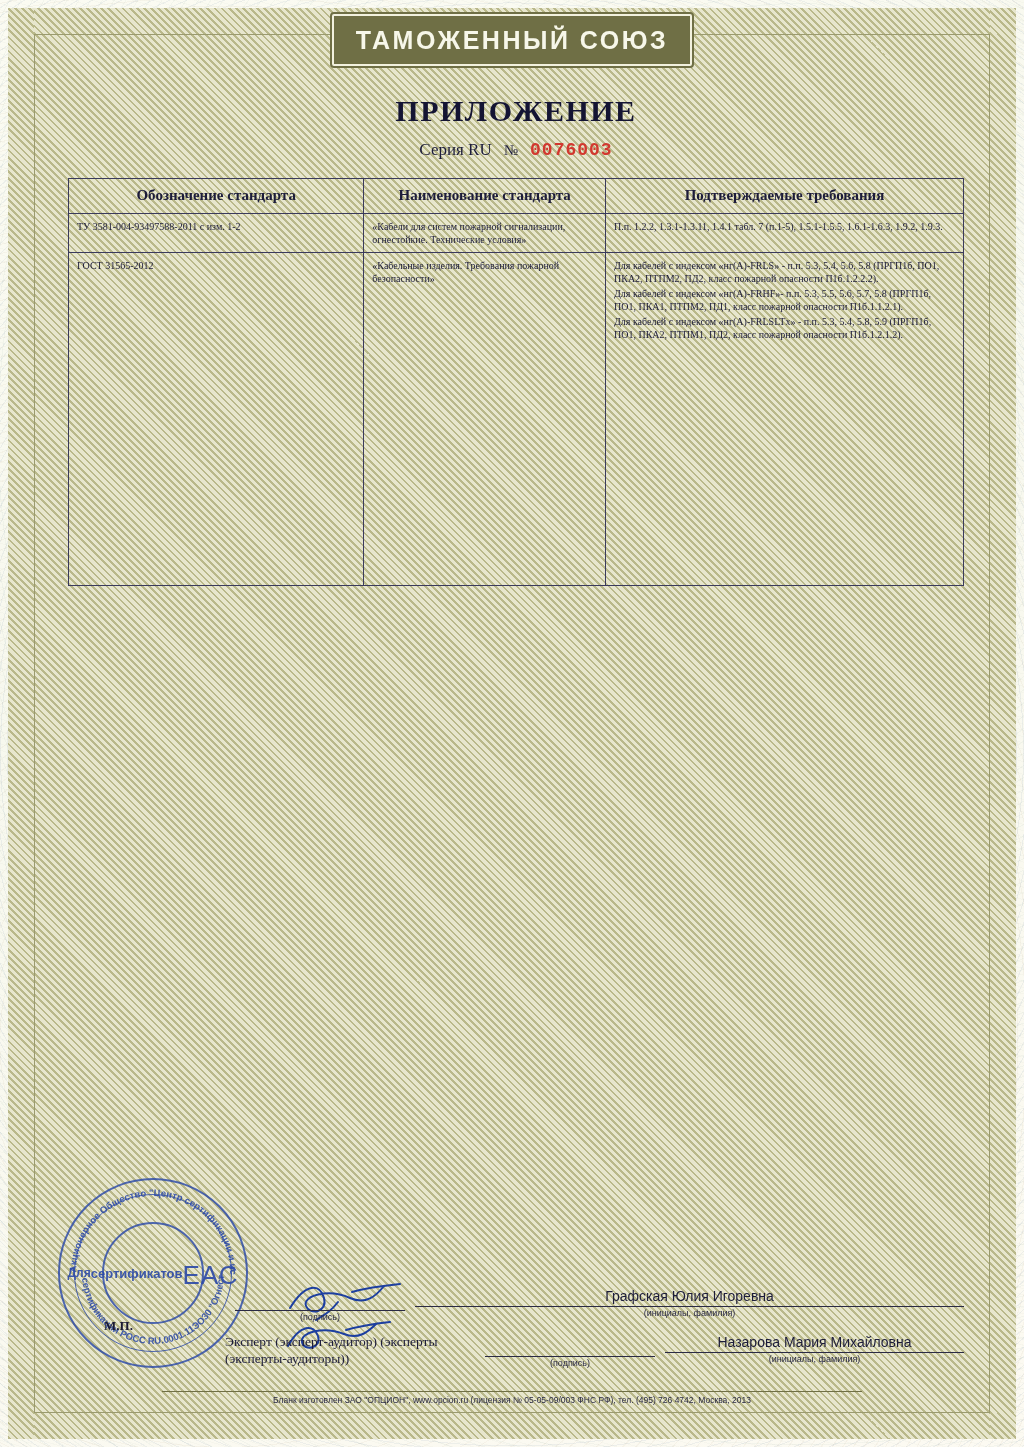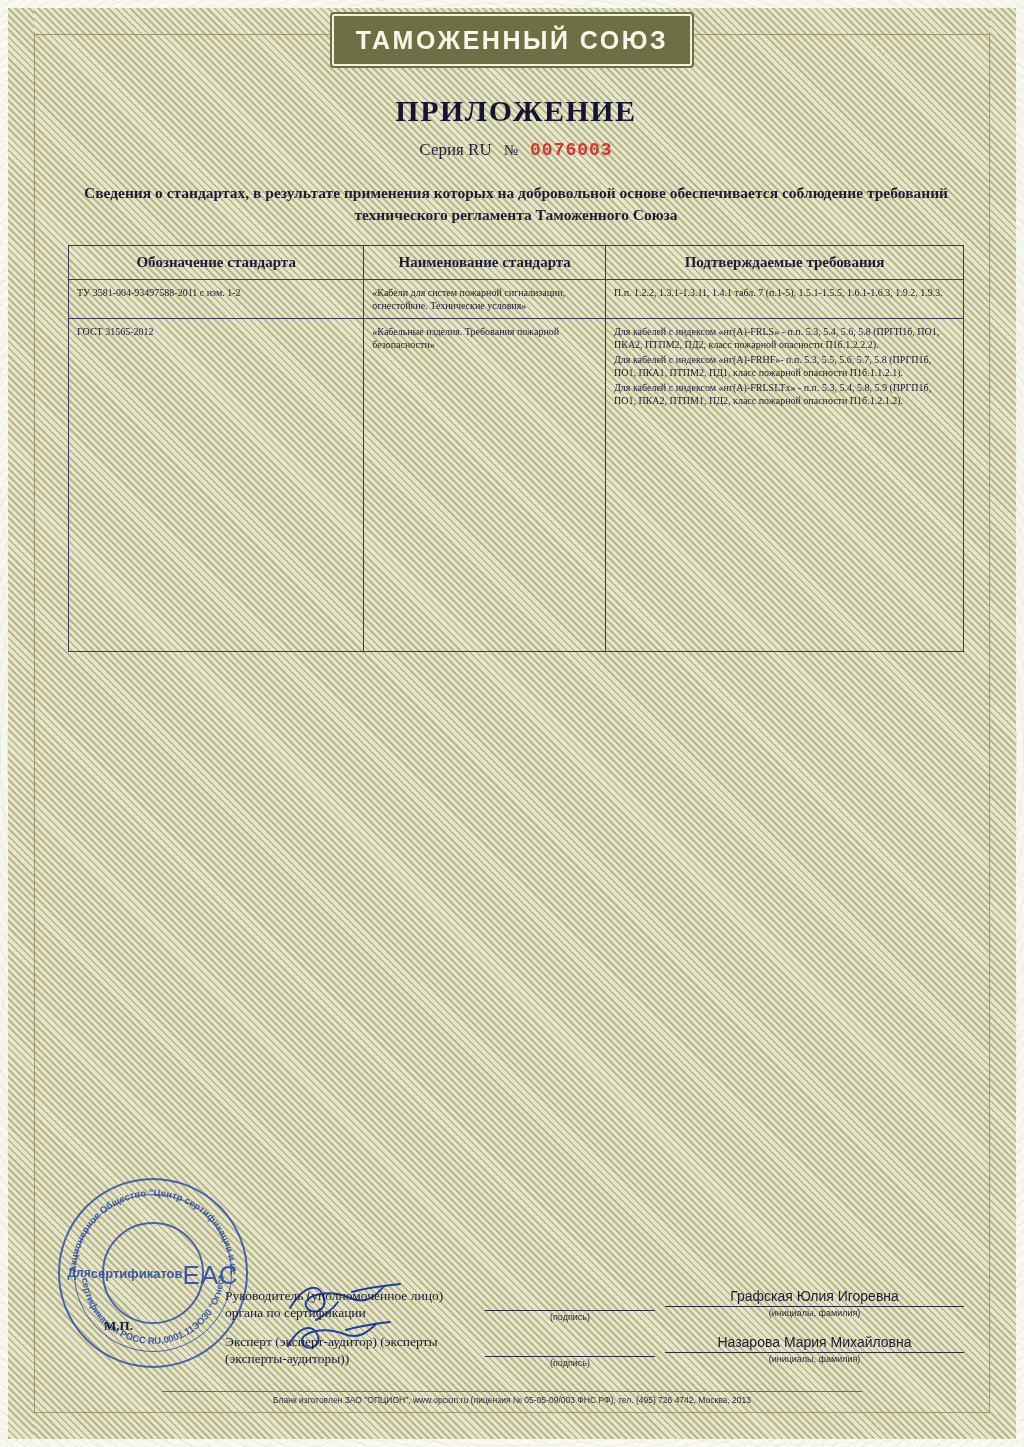--- a/index.html
+++ b/index.html
@@ -315,21 +315,20 @@
 
     <div class="title">ПРИЛОЖЕНИЕ</div>
 
 
     <div class="series-row">
       <span class="series-label">Серия RU</span>
       <span class="series-no">№</span>
       <span class="series-value">0076003</span>
     </div>
 
-    <div class="lead">Сведения о стандартах, в результате применения которых на добровольной основе обеспечивается соблюдение требований технического регламента Таможенного Союза</div>
 
     <table class="std-table">
       <colgroup>
           <col class="c1">
           <col class="c2">
           <col class="c3">
         </colgroup>
       <thead>
         <tr>
           <th>Обозначение стандарта</th>
@@ -388,21 +387,20 @@
       <path d="M10,36 C26,10 40,12 44,26 C48,40 30,44 26,34 C22,24 48,16 70,26 C86,33 96,24 104,14"></path>
       <path d="M72,20 C86,16 100,14 120,12"></path>
       <path d="M8,74 C20,52 34,52 38,64 C42,76 24,80 22,70 C20,60 44,54 64,62 C78,68 88,60 96,52"></path>
       <path d="M66,58 C80,54 92,52 110,50"></path>
       <path d="M36,48 C46,42 52,38 58,30"></path>
     </svg>
   </div>
 
   <div class="sig-block">
     <div class="sig-row">
-      <div class="sig-left">Руководитель (уполномоченное лицо) органа по сертификации</div>
       <div class="sig-mid">
         <div class="sig-line"></div>
         <div class="sig-caption">(подпись)</div>
       </div>
       <div class="sig-right">
         <span class="sig-name">Графская Юлия Игоревна</span>
         <div class="sig-caption">(инициалы, фамилия)</div>
       </div>
     </div>
 

